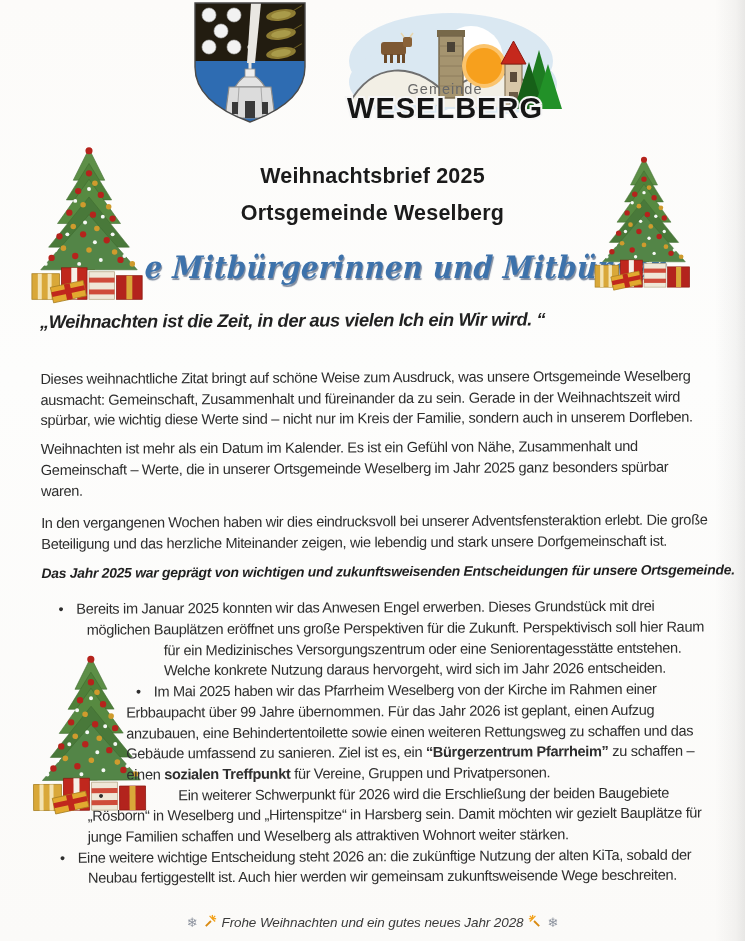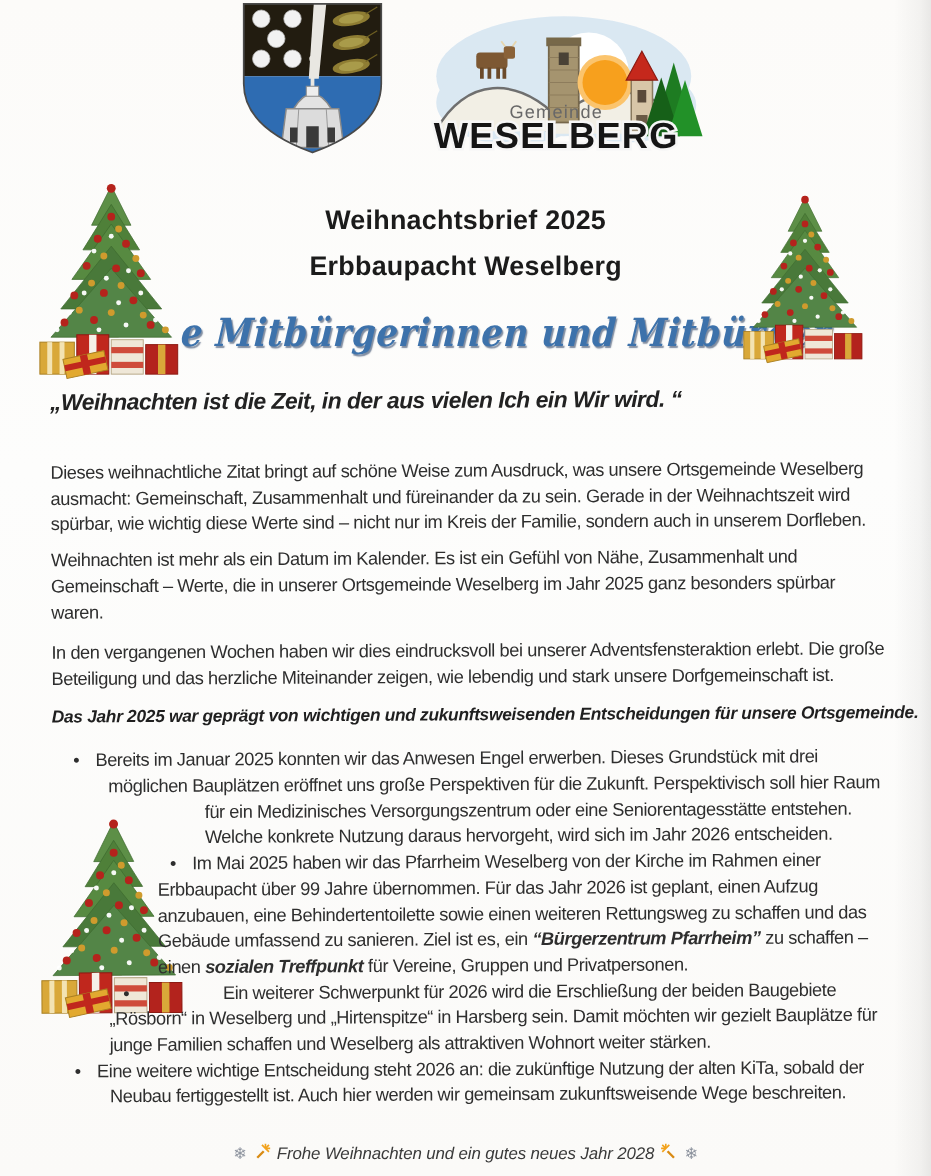--- a/index.html
+++ b/index.html
@@ -49,21 +49,21 @@
   .bullets{margin-top:16px;position:relative;}
   .tree-float{
     float:left;width:135px;height:150px;margin:53px 2px 0 -15px;
     shape-outside:polygon(0 62px,135px 62px,135px 80px,80px 80px,80px 203px,0 203px);
     shape-margin:4px;
   }
   .tree-float svg{width:128px;height:165px;display:block;}
   .bullet{padding-left:45px;text-indent:-28px;margin:0;}
   .dot{display:inline;padding-right:13px;}
   .gap-lg{display:inline-block;width:62px;}
-  .bi{font-weight:bold;font-style:italic;}
+  .bi{font-weight:bold;}
   
   .footer{position:absolute;left:0;top:914px;width:100%;text-align:center;
     font-size:13.5px;font-style:italic;color:#3a3a3a;letter-spacing:-.1px;}
   .snow{color:#8d939e;font-style:normal;font-size:13px;padding:0 3px;}
   .spark{display:inline-block;vertical-align:-2px;padding:0 3px;}
 </style>
 </head>
 <body>
 
 <svg width="0" height="0" style="position:absolute">
@@ -242,21 +242,21 @@
 
   <svg class="tree tree-left-top" viewBox="0 0 128 164">
       <use href="#xtree"></use>
     </svg>
   <svg class="tree tree-right-top" viewBox="0 0 128 164">
       <use href="#xtree"></use>
     </svg>
 
   <div class="titles">
     <div>Weihnachtsbrief 2025</div>
-    <div>Erbbaupacht Weselberg</div>
+    <div>Ortsgemeinde Weselberg</div>
   </div>
 
   <div class="greeting">e Mitbürgerinnen und Mitbürger</div>
 
   <div class="main">
     <div class="quote">„Weihnachten ist die Zeit, in der aus vielen Ich ein Wir wird. “</div>
 
     <p class="p p1">Dieses weihnachtliche Zitat bringt auf schöne Weise zum Ausdruck, was unsere Ortsgemeinde Weselberg ausmacht: Gemeinschaft, Zusammenhalt und füreinander da zu sein. Gerade in der Weihnachtszeit wird spürbar, wie wichtig diese Werte sind – nicht nur im Kreis der Familie, sondern auch in unserem Dorfleben.</p>
     <p class="p p2">Weihnachten ist mehr als ein Datum im Kalender. Es ist ein Gefühl von Nähe, Zusammenhalt und Gemeinschaft – Werte, die in unserer Ortsgemeinde Weselberg im Jahr 2025 ganz besonders spürbar waren.</p>
     <p class="p p3">In den vergangenen Wochen haben wir dies eindrucksvoll bei unserer Adventsfensteraktion erlebt. Die große Beteiligung und das herzliche Miteinander zeigen, wie lebendig und stark unsere Dorfgemeinschaft ist.</p>

